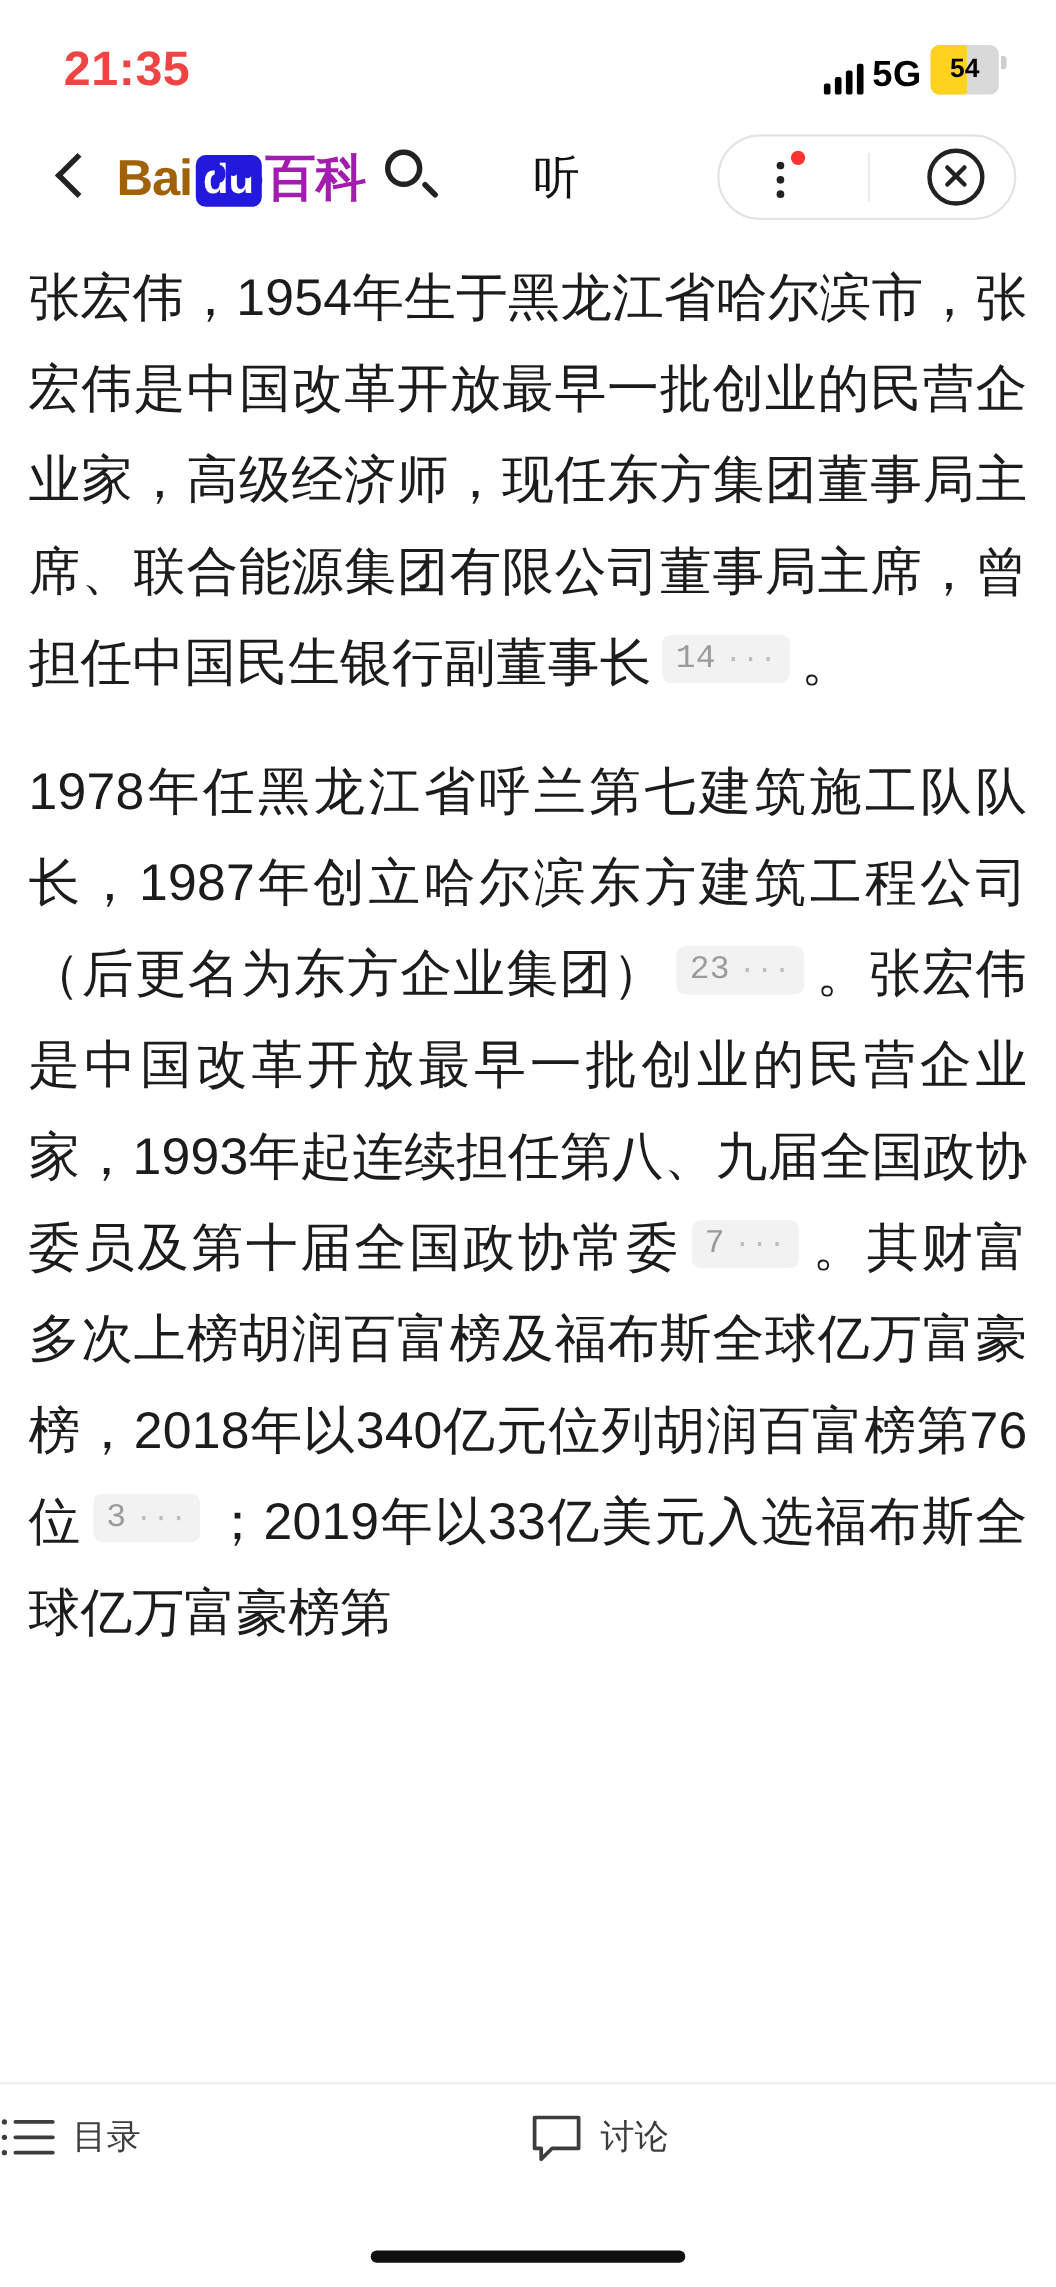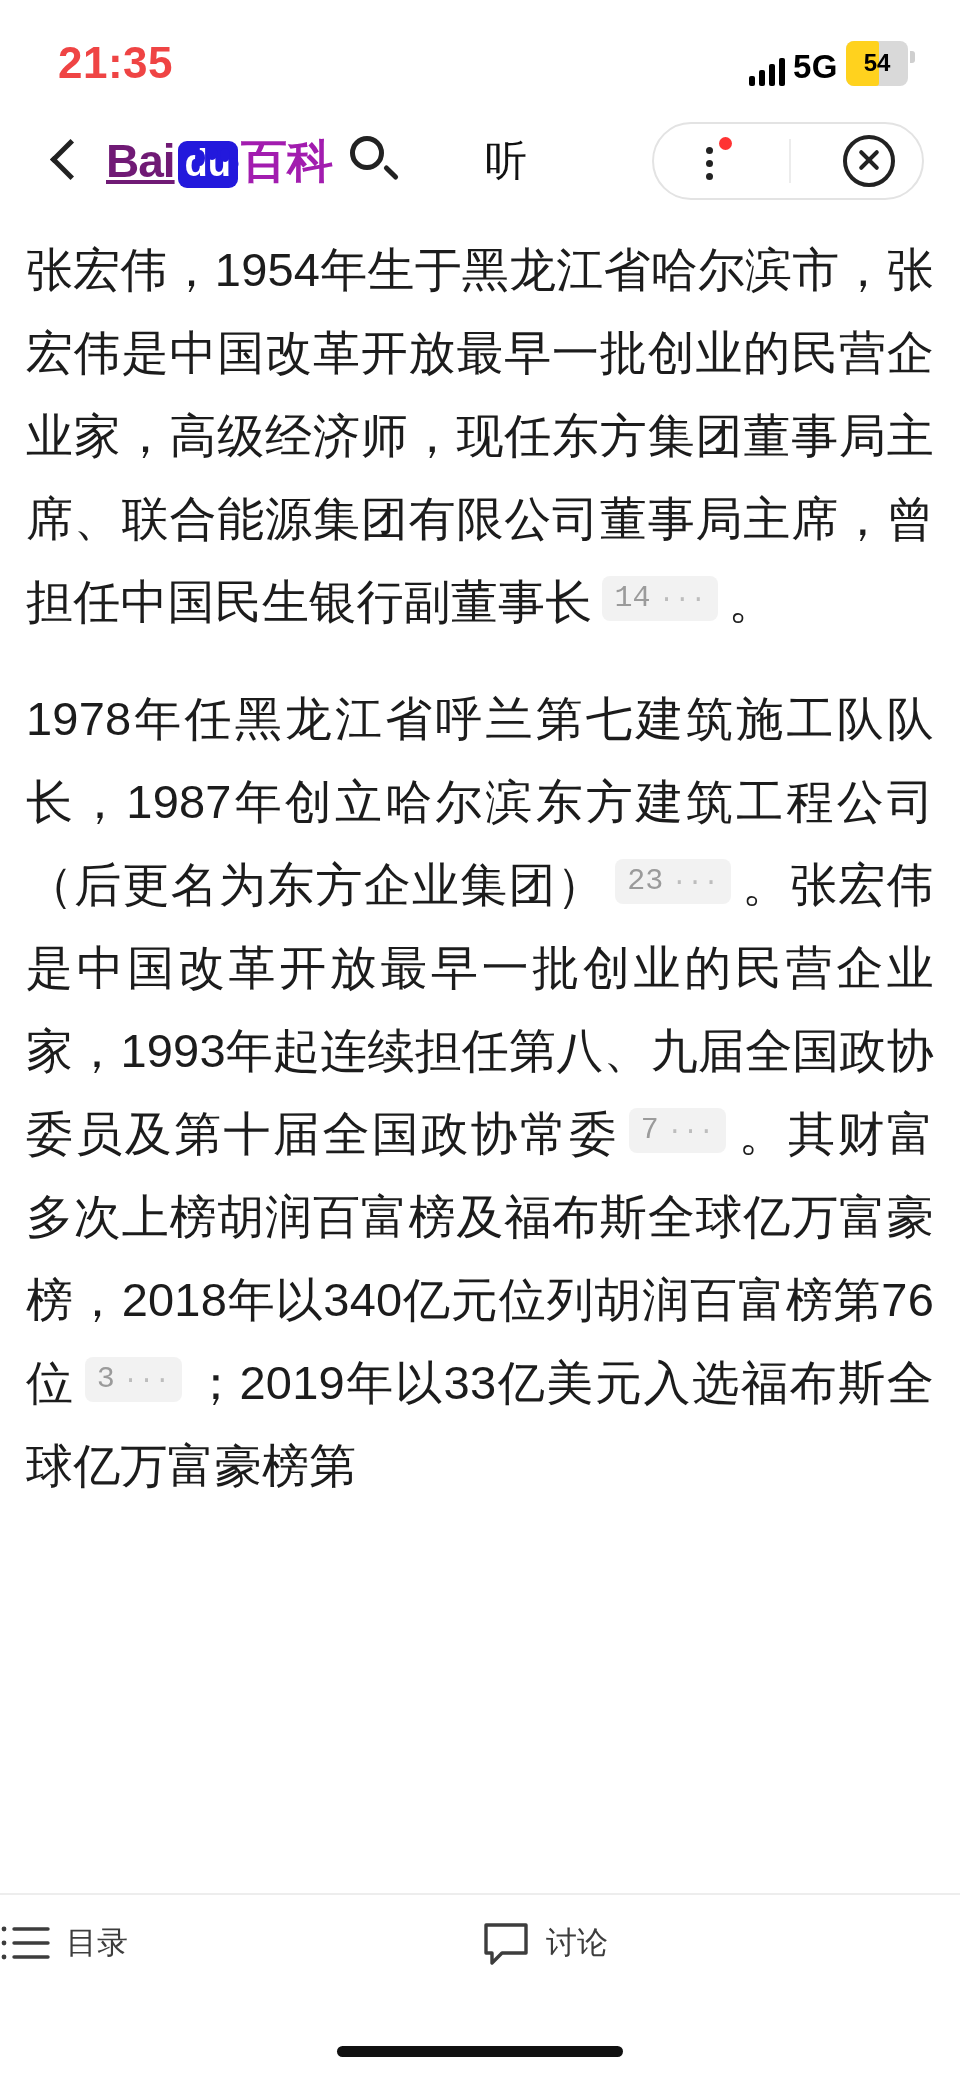--- a/index.html
+++ b/index.html
@@ -121,21 +121,21 @@
     transform: rotate(45deg);
   }
   .logo {
     display: flex;
     align-items: center;
     font-size: 46px;
     font-weight: bold;
     line-height: 1;
     flex: 0 0 auto;
   }
-  .logo-bai { color: #701a75; letter-spacing: -1px; text-decoration: underline; }
+  .logo-bai { color: #a16207; letter-spacing: -1px; }
   .logo-du-box {
     background: #2319dc;
     color: #fff;
     border-radius: 9px;
     padding: 3px 7px 6px 7px;
     margin: 0 3px;
     font-size: 38px;
     position: relative;
     top: 3px;
   }

